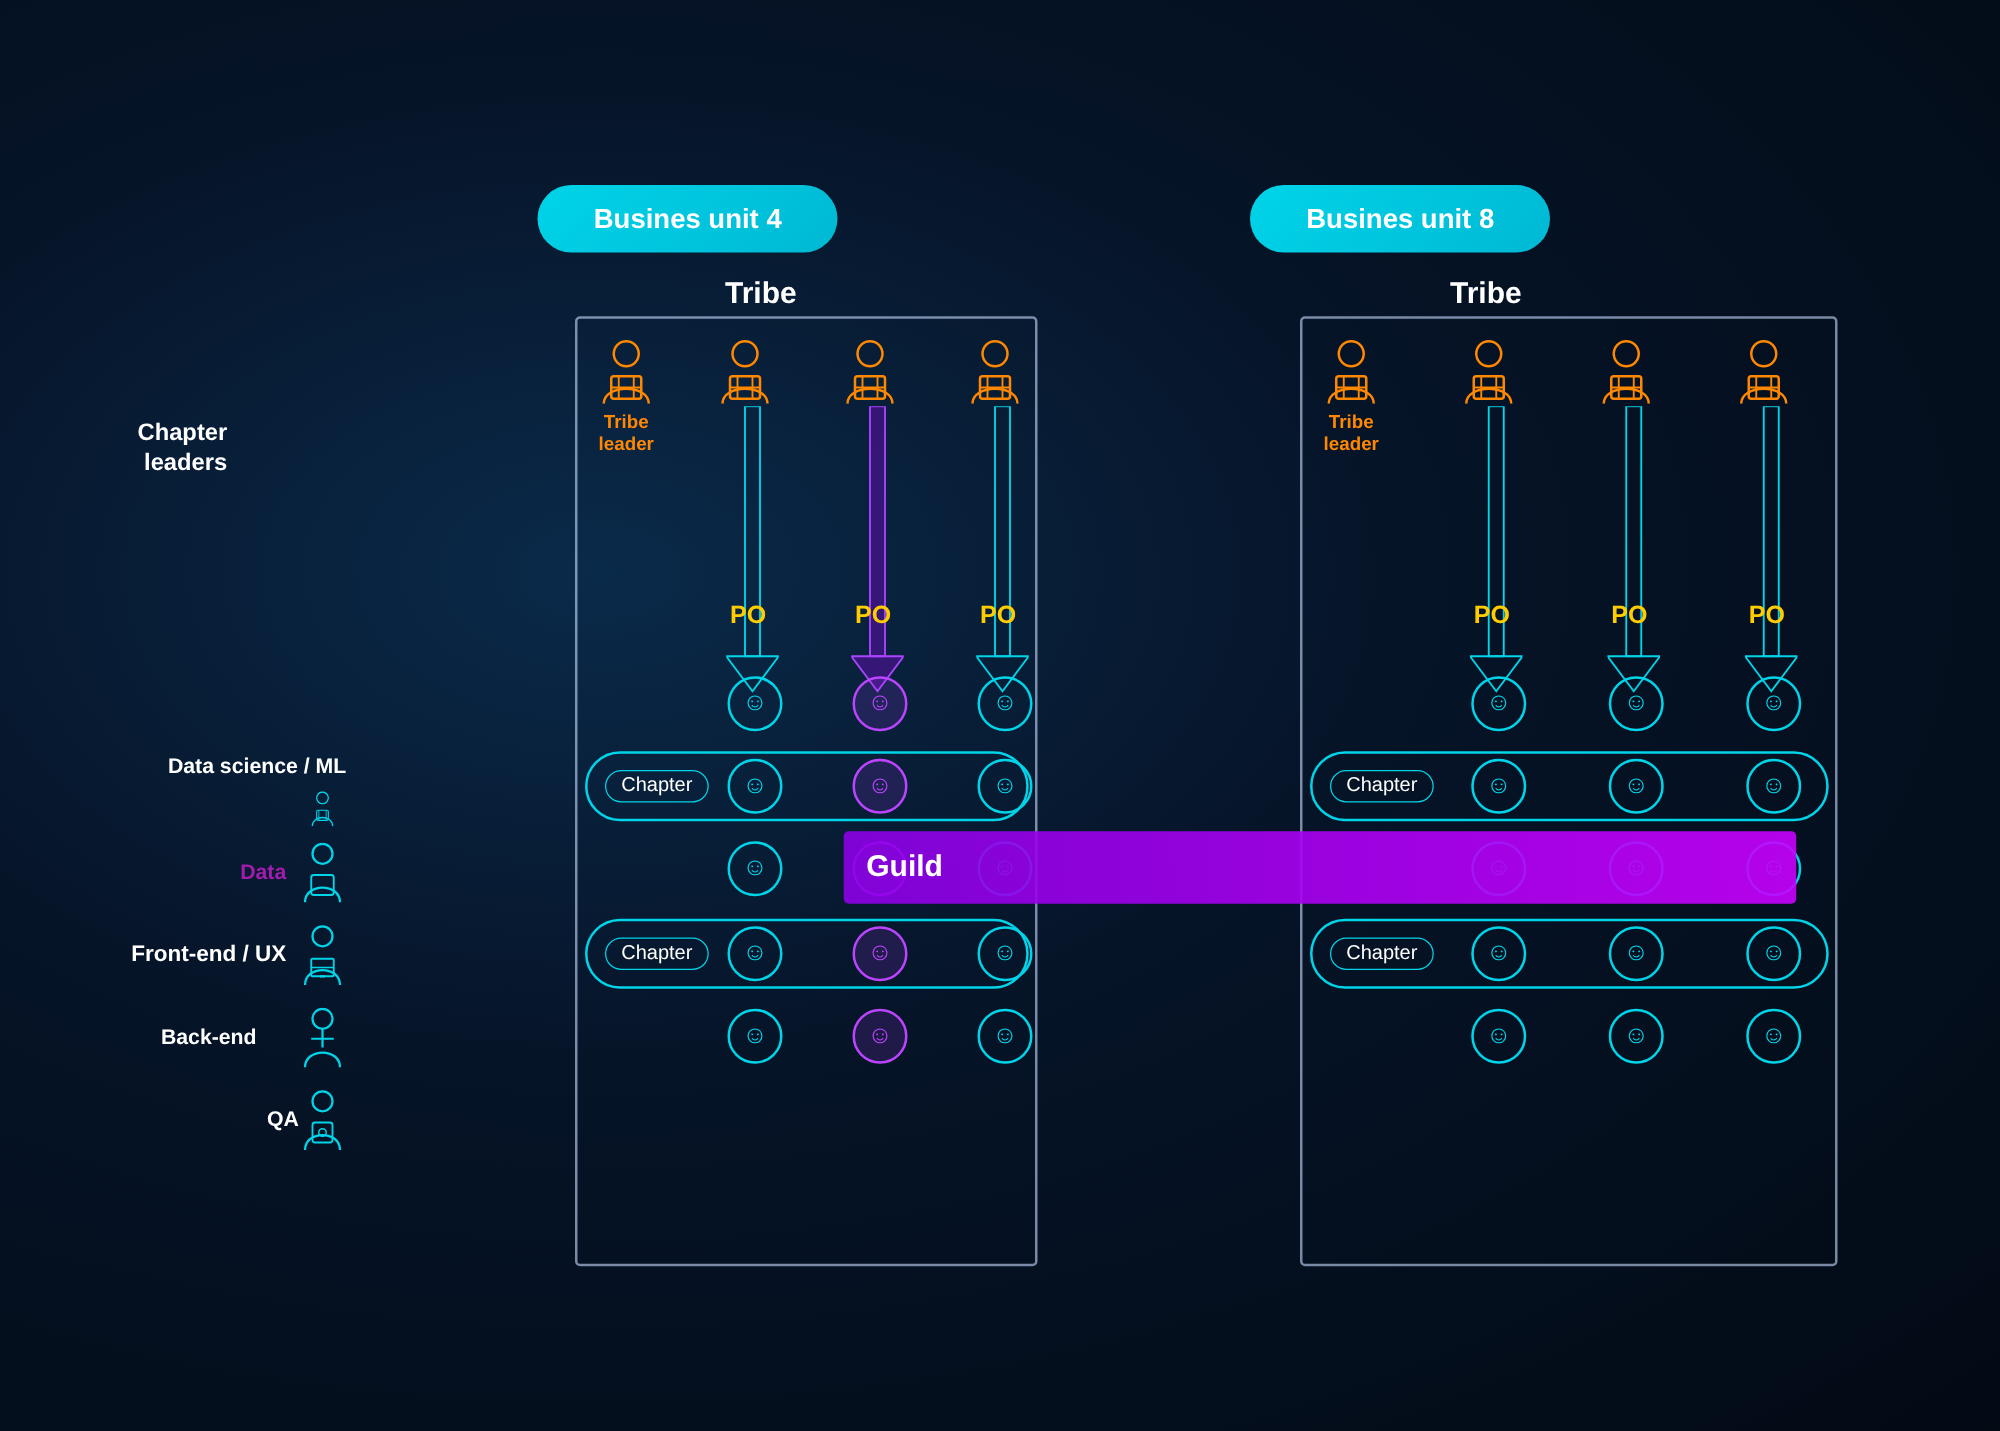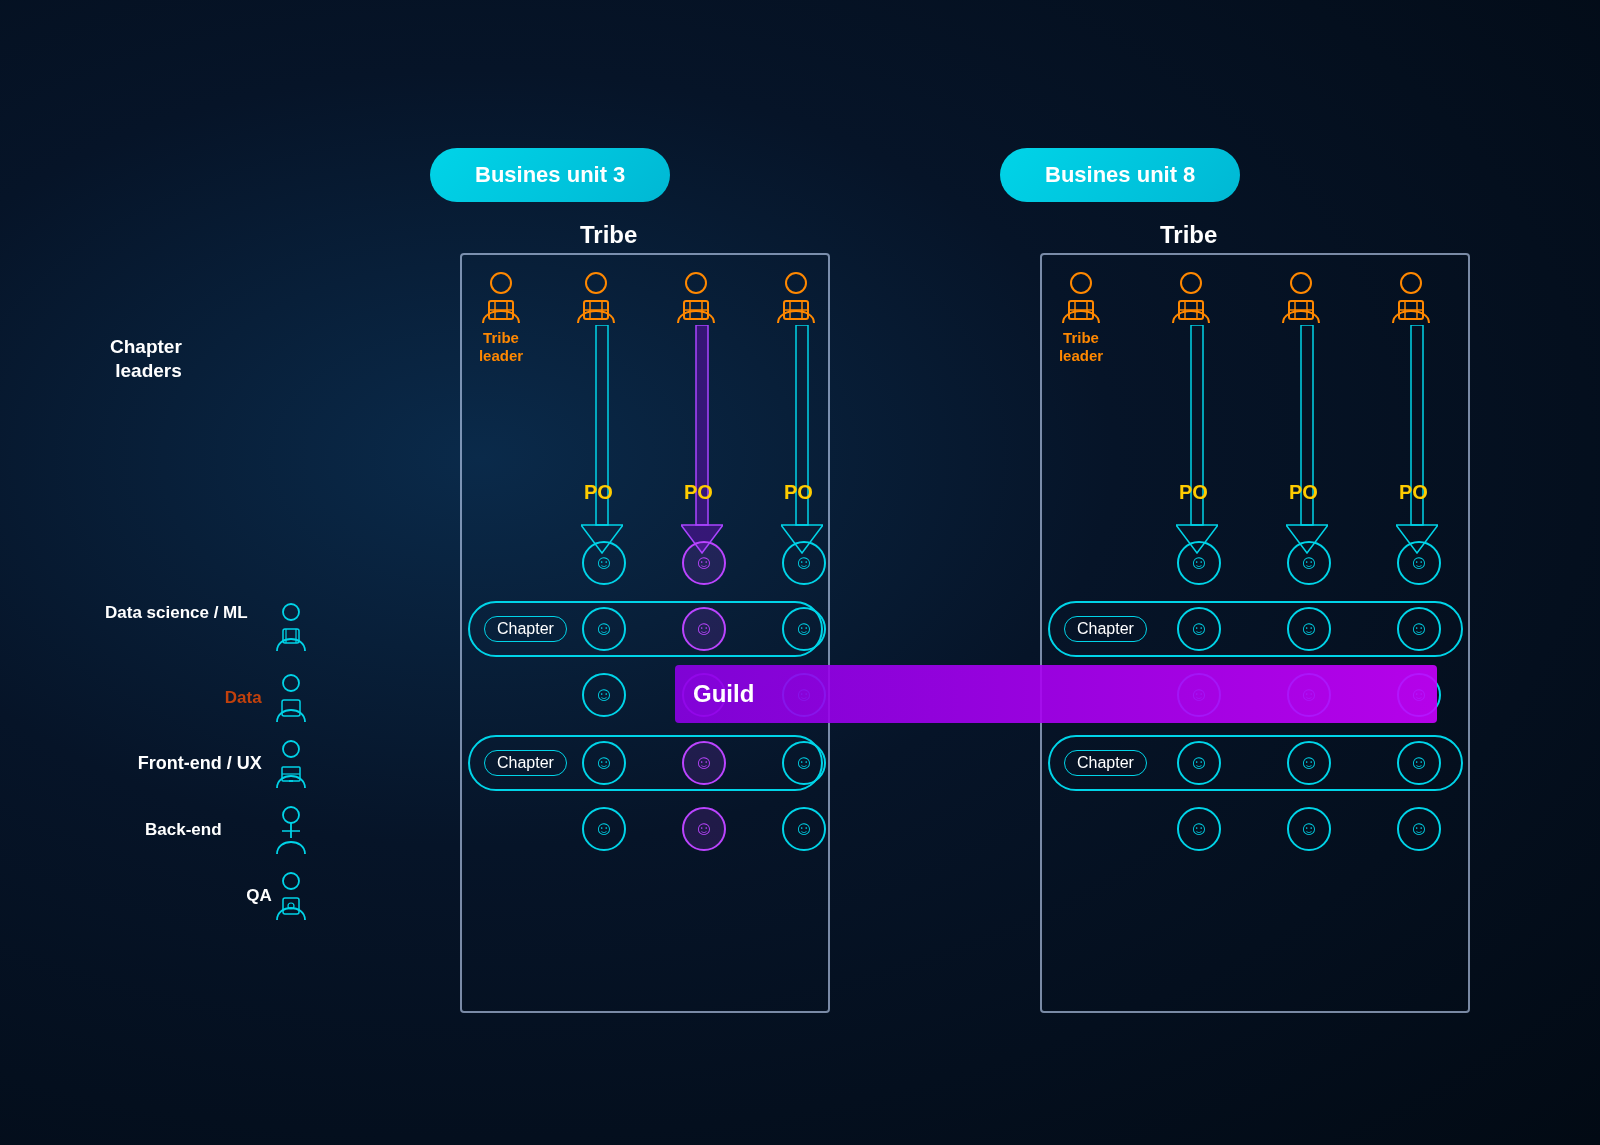--- a/index.html
+++ b/index.html
@@ -64,21 +64,21 @@
       border-radius: 4px;
     }
 
   </style>
 </head>
 <body>
 
 <div class="canvas">
 
   <div class="bu-pill" style="left:330px; top:55px;">
-    <span>Busines unit 3</span>
+    <span>Busines unit 4</span>
   </div>
 
   <div class="bu-pill" style="left:900px; top:55px;">
     <span>Busines unit 8</span>
   </div>
 
   <div class="tribe-title" style="left:480px; top:128px;">
     <span>Tribe</span>
   </div>
 
@@ -87,33 +87,33 @@
   </div>
 
   <div style="position:absolute; left:10px; top:242px;">
     <span style="color:white; font-weight:bold; font-size:19px; line-height:1.3; text-align:right; display:block;">
       Chapter<br>leaders
     </span>
   </div>
 
   <div style="position:absolute; left:5px; top:510px; display:flex; flex-direction:column; gap:8px;">
 
-    <div style="display:flex; align-items:flex-start; gap:24px; height:58px;">
+    <div style="display:flex; align-items:flex-end; gap:10px; height:58px;flex-direction:column;">
       <span style="color:white; font-weight:bold; font-size:17px; text-align:right; flex:1;">Data science / ML</span>
       <svg width="38" height="48" viewBox="0 0 38 48">
         <circle cx="19" cy="9" r="8" fill="none" stroke="#00d4e8" stroke-width="1.8"></circle>
         <path d="M5 48 C5 32 33 32 33 48" fill="none" stroke="#00d4e8" stroke-width="1.8"></path>
         <rect x="11" y="26" width="16" height="14" rx="2" fill="none" stroke="#00d4e8" stroke-width="1.5"></rect>
         <line x1="14" y1="26" x2="14" y2="40" stroke="#00d4e8" stroke-width="1.2"></line>
         <line x1="24" y1="26" x2="24" y2="40" stroke="#00d4e8" stroke-width="1.2"></line>
       </svg>
     </div>
 
     <div style="display:flex; align-items:center; gap:10px; height:58px;">
-      <span style="color:#c2410c; font-weight:bold; font-size:17px; text-align:right; flex:1;">Data</span>
+      <span style="color:#a21caf; font-weight:bold; font-size:17px; text-align:right; flex:1;">Data</span>
       <svg width="38" height="48" viewBox="0 0 38 48">
         <circle cx="19" cy="9" r="8" fill="none" stroke="#00d4e8" stroke-width="1.8"></circle>
         <path d="M5 48 C5 32 33 32 33 48" fill="none" stroke="#00d4e8" stroke-width="1.8"></path>
         <rect x="10" y="26" width="18" height="16" rx="2" fill="none" stroke="#00d4e8" stroke-width="1.5"></rect>
       </svg>
     </div>
 
     <div style="display:flex; align-items:center; gap:10px; height:58px;">
       <span style="color:white; font-weight:bold; font-size:18px; text-align:right; flex:1;">Front-end / UX</span>
       <svg width="38" height="48" viewBox="0 0 38 48">

